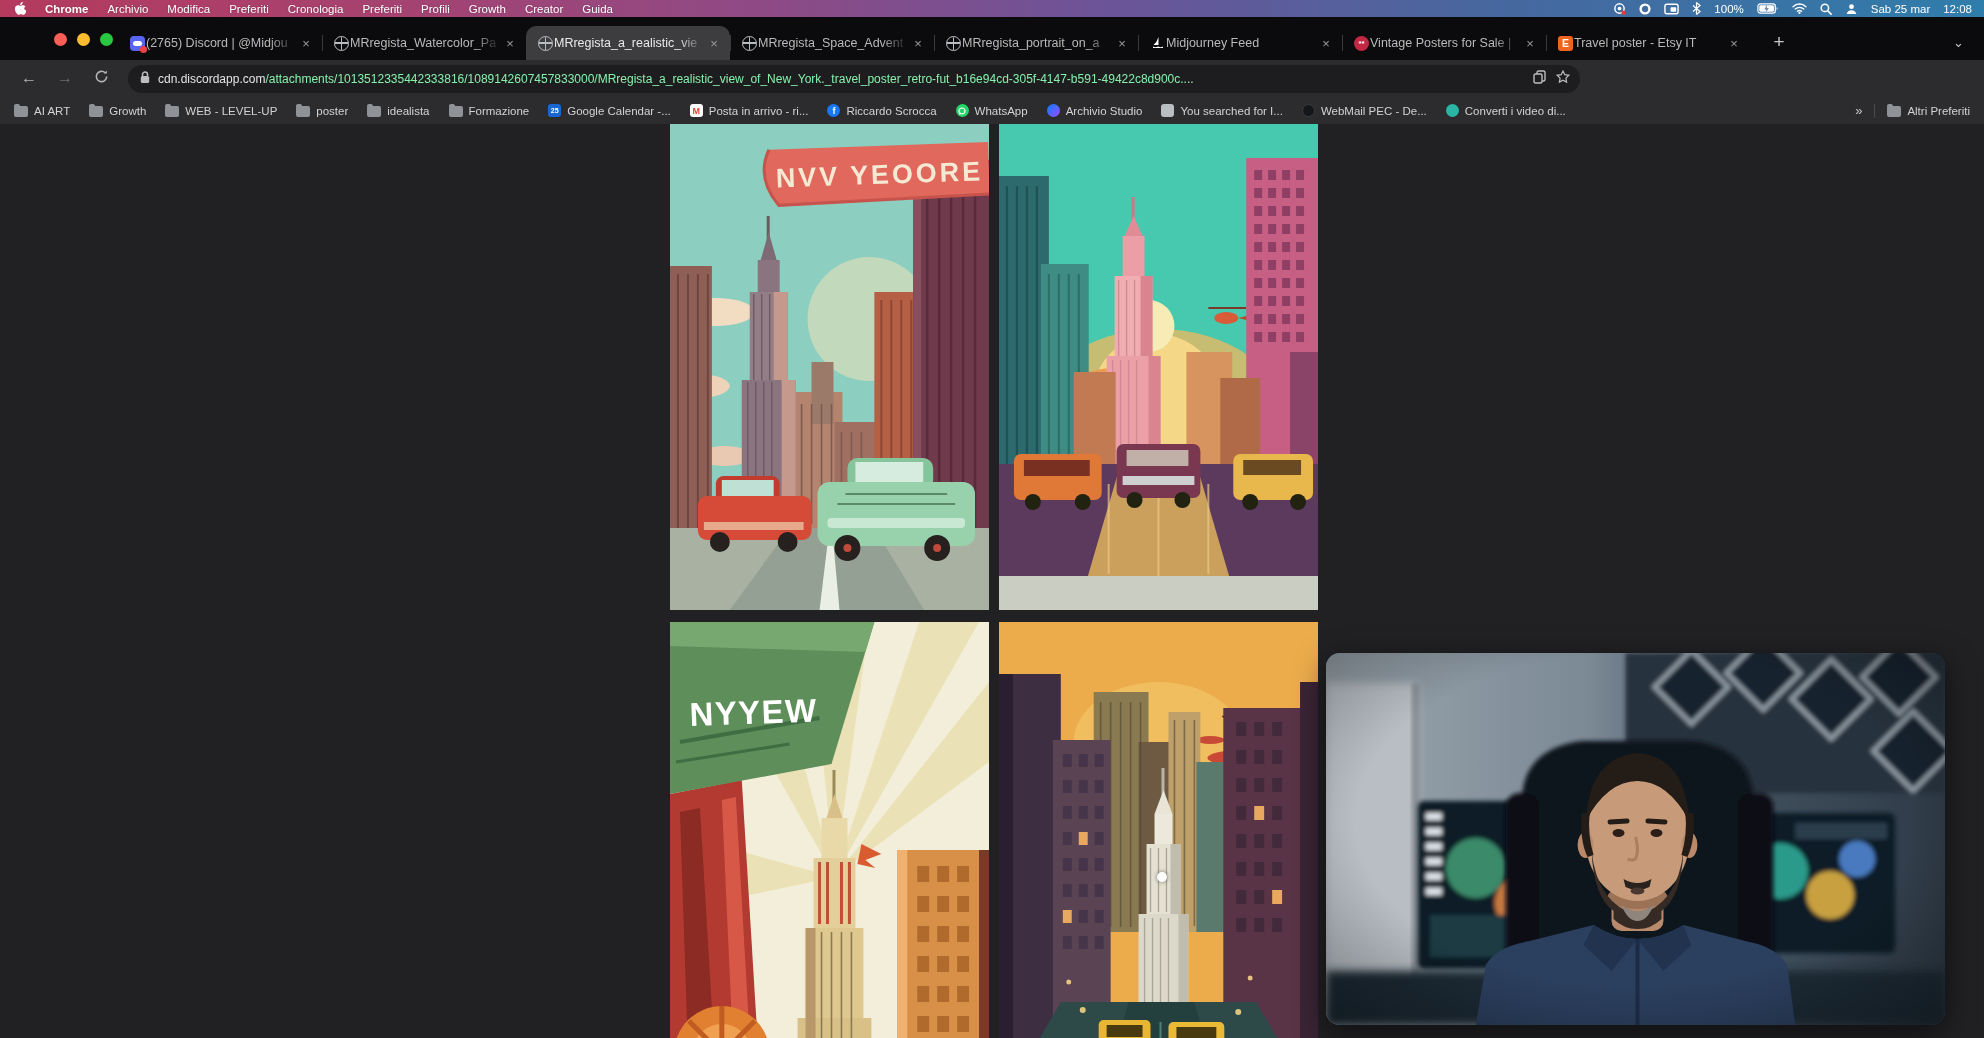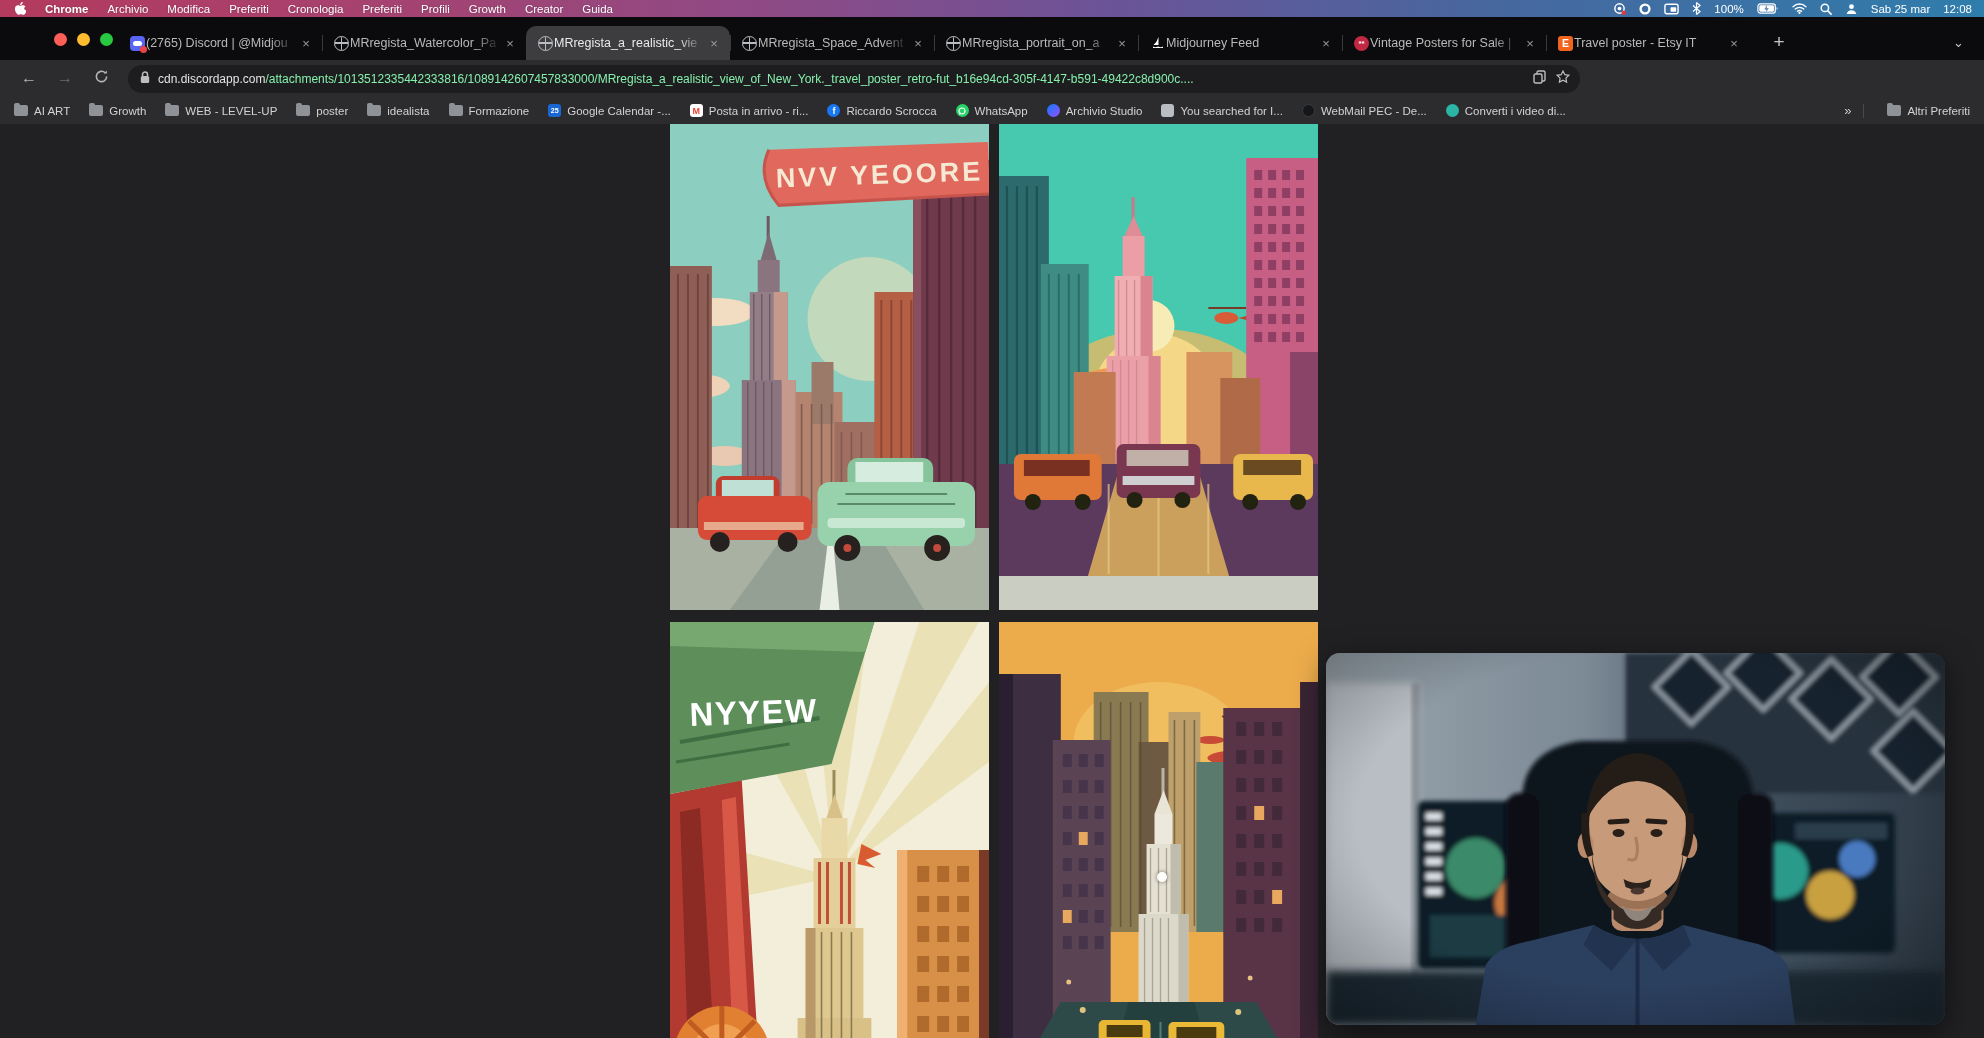--- a/index.html
+++ b/index.html
@@ -66,21 +66,21 @@
   .omni-path { color:#86efac; overflow:hidden; white-space:nowrap; }
   .omni-actions { display:flex; gap:10px; margin-left:8px; color:#bdbdbd; flex:none; }
   .exts { position:absolute; right:14px; top:64px; display:flex; align-items:center; gap:9px; height:30px; }
   .ext { width:21px; height:21px; border-radius:50%; display:flex; align-items:center; justify-content:center;
     font-size:10px; font-weight:bold; color:#fff; position:relative; }
   .badge { position:absolute; right:-4px; bottom:-3px; background:#7b46c8; color:#fff; font-size:8px;
     border-radius:4px; padding:0 3px; line-height:10px; font-weight:bold; }
   
   .bkbar { position:absolute; left:0; top:97px; width:100%; height:27px; background:#2c2c2e;
     display:flex; align-items:center; font-size:11.5px; color:#d2d2d2; }
-  .bk { display:flex; align-items:center; gap:6px; margin-left:19px; white-space:nowrap; }
+  .bk { display:flex; align-items:flex-end; gap:6px; margin-left:19px; white-space:nowrap; }
   .bk:first-child { margin-left:14px; }
   .bk-right { margin-left:auto; display:flex; align-items:center; gap:12px; padding-right:14px; }
   .bk-div { width:1px; height:14px; background:#4a4a4c; }
   .folder { width:14px; height:11px; position:relative; background:#8f9398; border-radius:2px; flex:none; }
   .folder::before { content:""; position:absolute; left:0; top:-2px; width:6px; height:3px; background:#8f9398; border-radius:2px 2px 0 0; }
   .bfav { width:13px; height:13px; border-radius:3px; flex:none; display:flex; align-items:center; justify-content:center;
     color:#fff; font-size:9px; font-weight:bold; }
   
   .content { position:absolute; left:0; top:124px; width:100%; height:914px; background:#212124; }
   .poster { position:absolute; overflow:hidden; background:#111; }
@@ -365,21 +365,21 @@
         <span class="bfav" style="background:#15161a;border:1px solid #3c3c40;border-radius:50%"></span>
         <span>WebMail PEC - De...</span>
       </span>
     <span class="bk">
         <span class="bfav" style="background:#2ab5a5;border-radius:50%"></span>
         <span>Converti i video di...</span>
       </span>
     <span class="bk-right">
       <span style="font-size:13px;color:#c9c9c9">»</span>
       <span class="bk-div"></span>
-      <span class="bk" style="margin-left:11px">
+      <span class="bk" style="margin-left:0">
           <span class="folder"></span>
           <span>Altri Preferiti</span>
         </span>
     </span>
   </div>
 
   <div class="content">
 
     <div class="poster" style="left:670px; top:0; width:319px; height:486px;">
       <svg width="100%" height="100%" viewBox="0 0 320 486" preserveAspectRatio="none">

